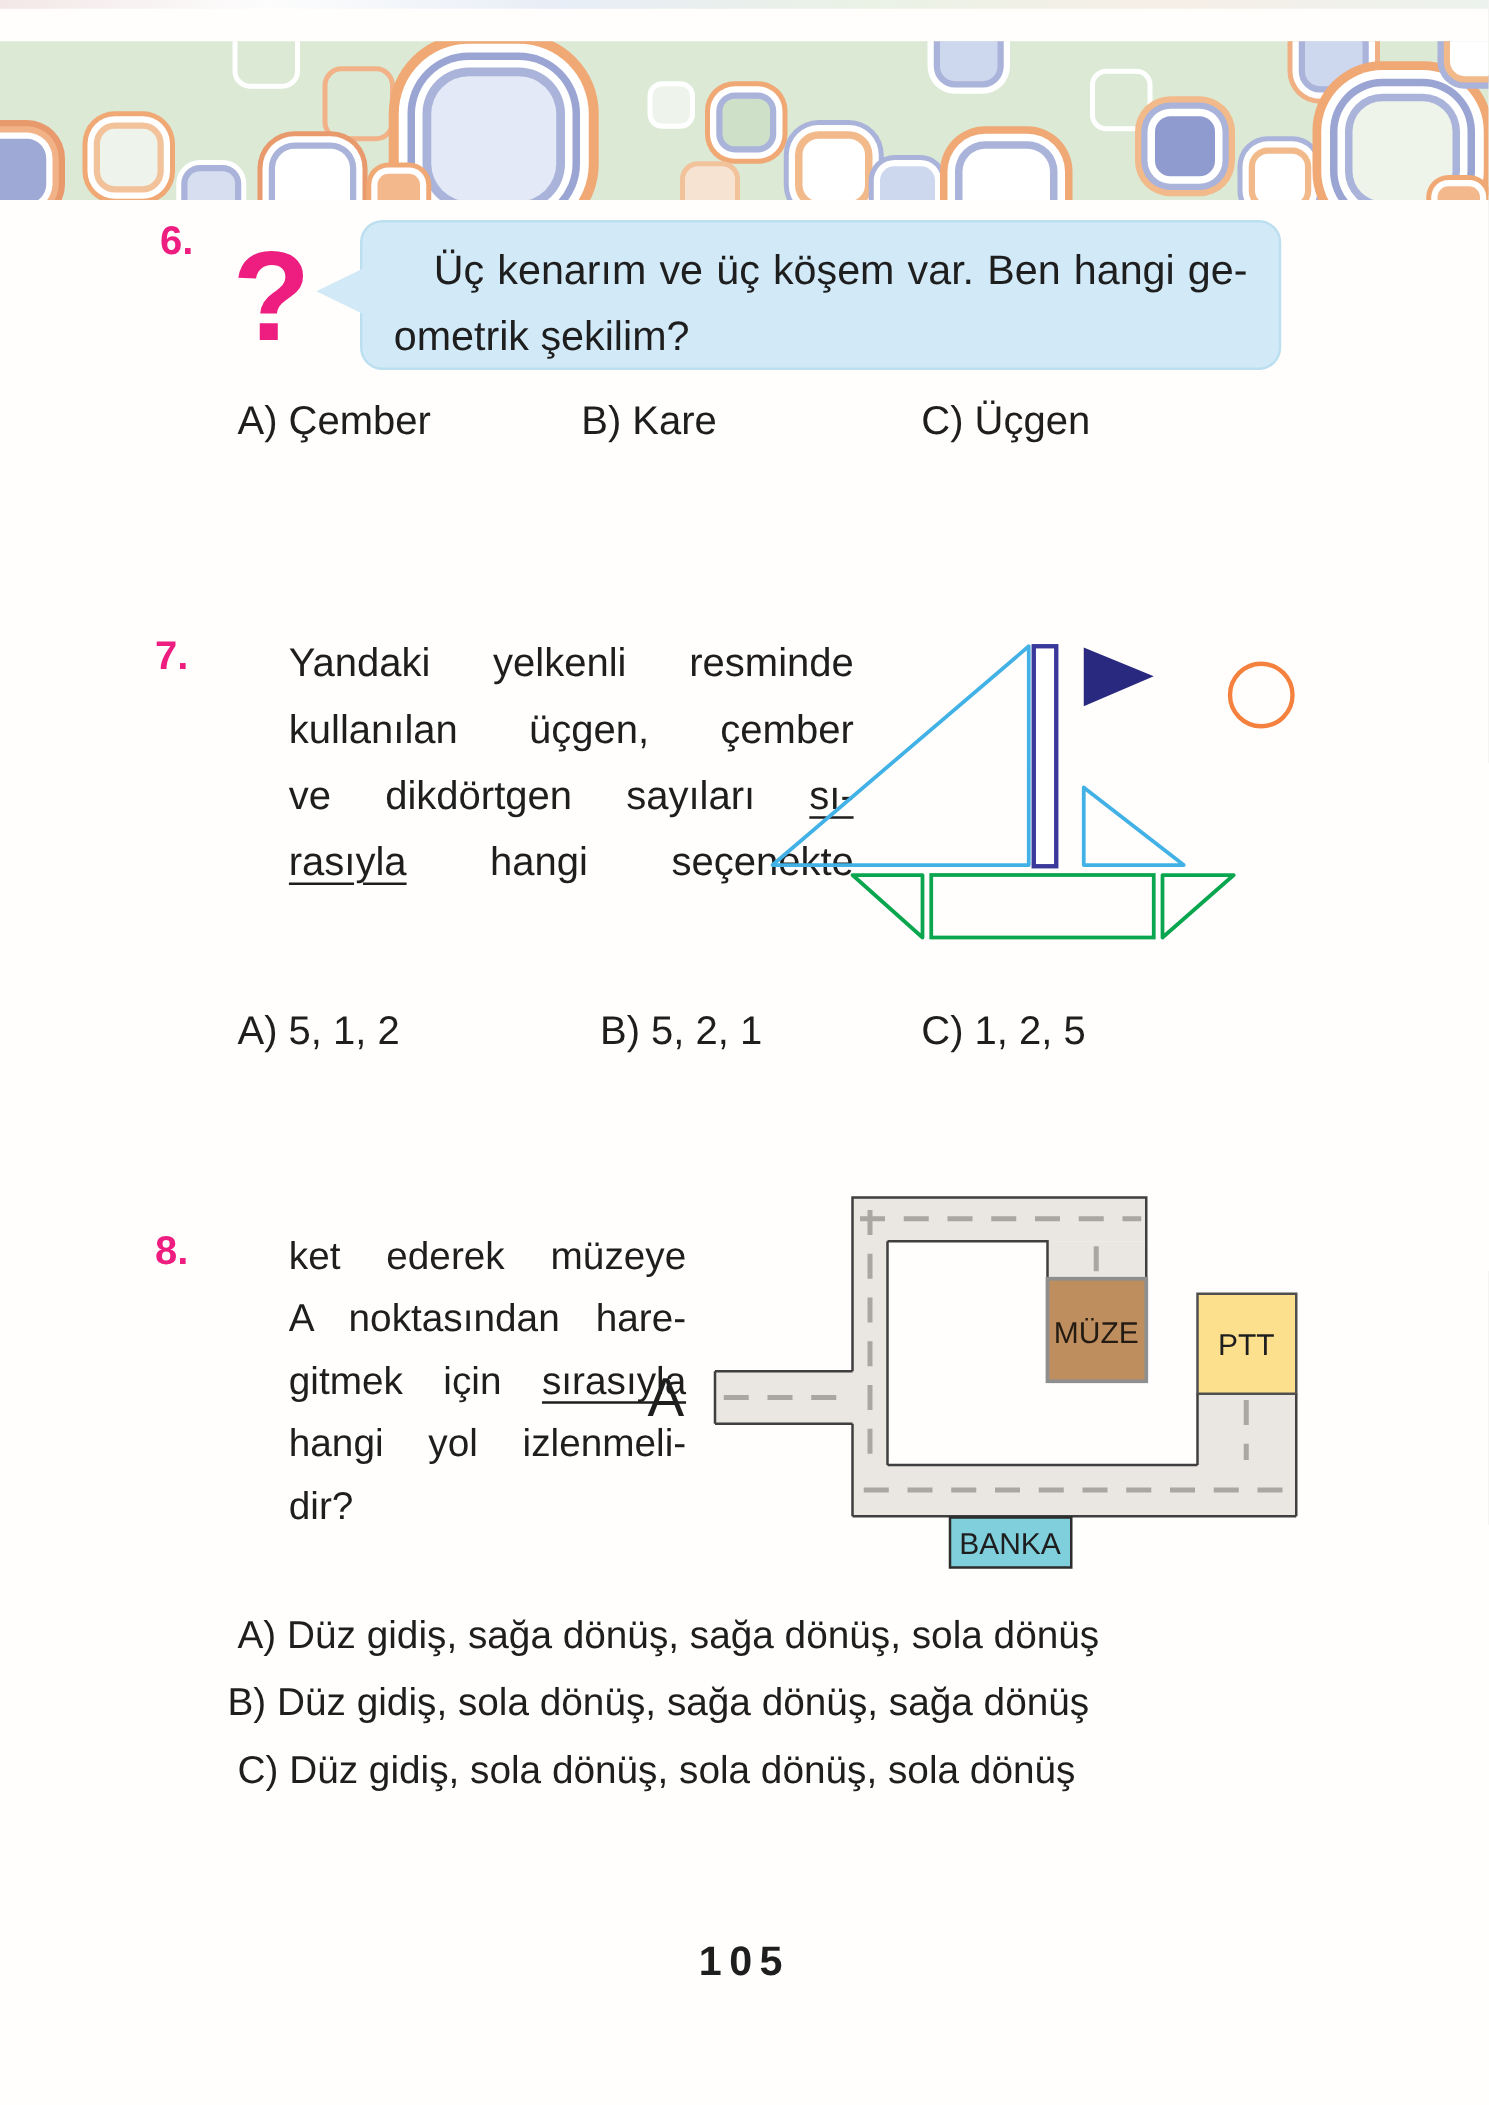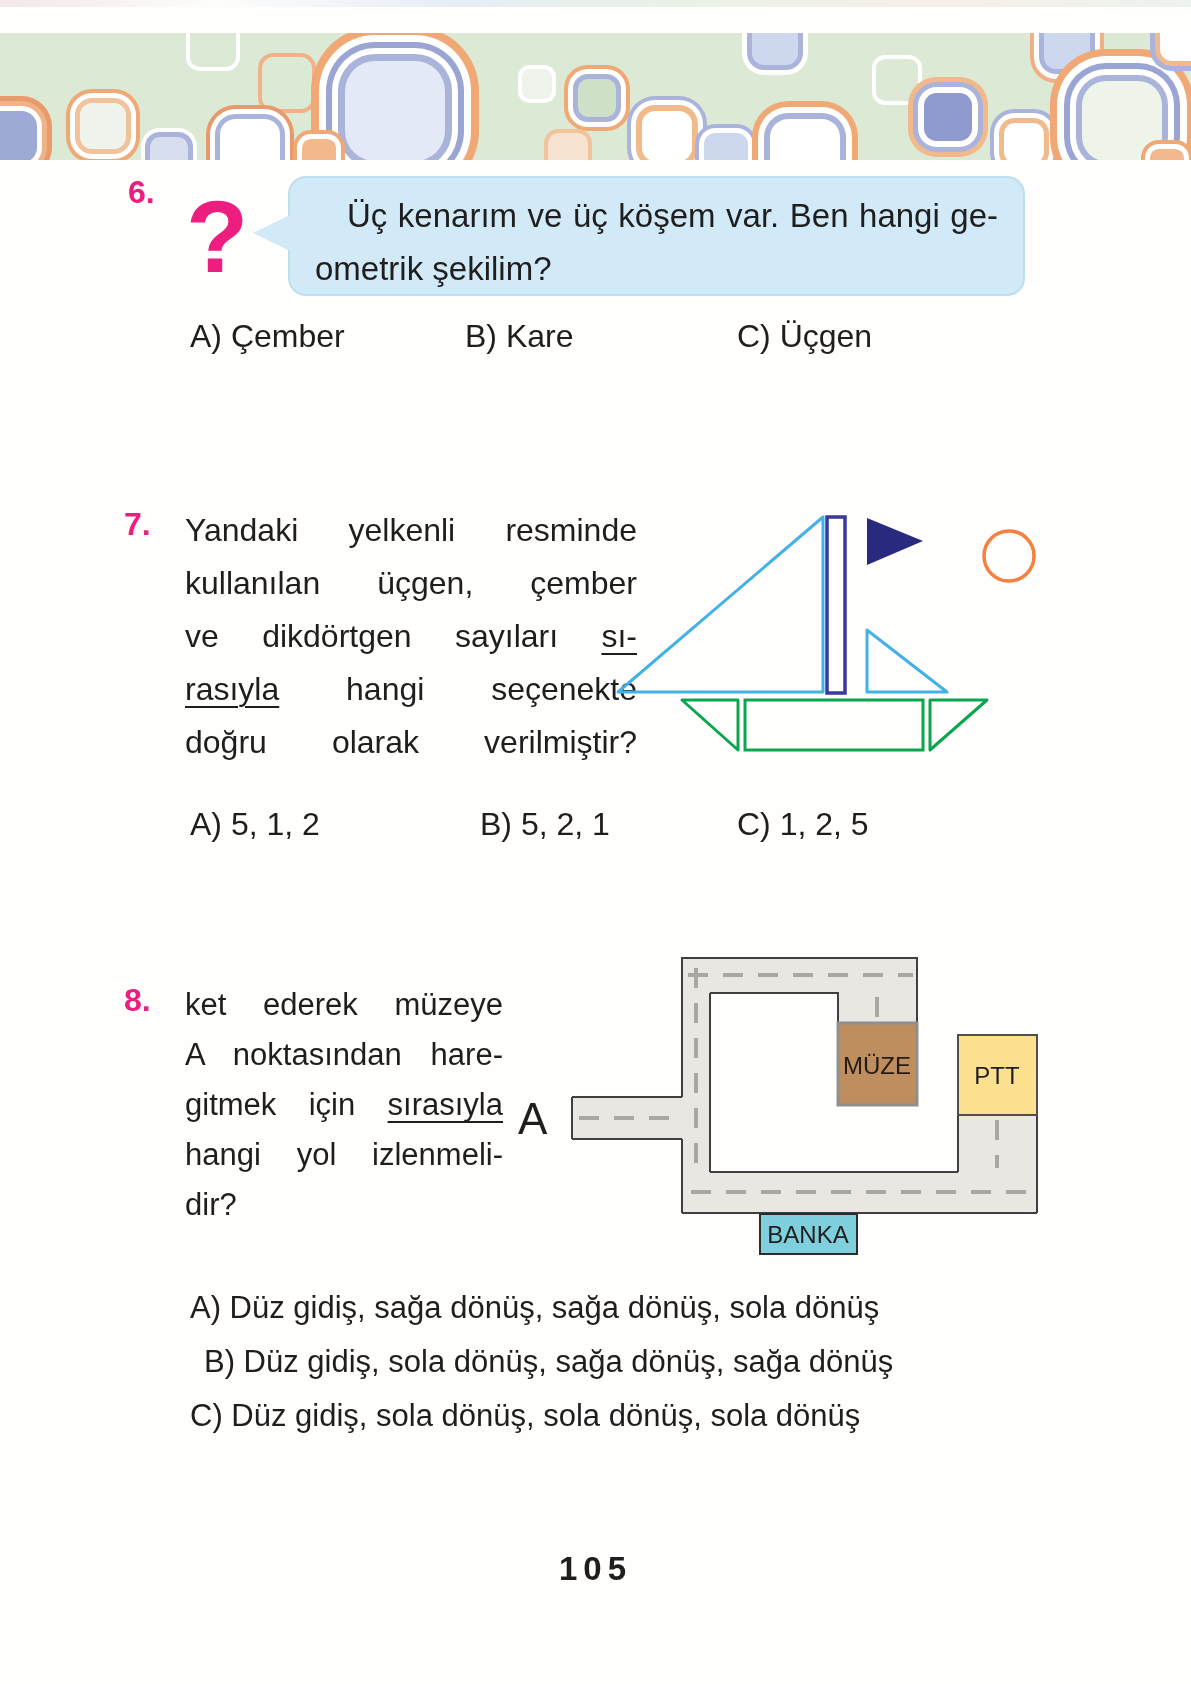--- a/index.html
+++ b/index.html
@@ -21,21 +21,21 @@
   .bubble { left:288px; top:176px; width:737px; height:120px; background:#d2eaf8; border:2px solid #bcdff0; border-radius:18px; box-sizing:border-box; }
   .bubble::before { content:""; position:absolute; left:-37px; top:36px; width:0; height:0;
     border-top:19px solid transparent; border-bottom:19px solid transparent; border-right:39px solid #d2eaf8; }
   .bubble-inner { padding:11px 25px 0 25px; font-size:33px; }
   .bline { line-height:53px; height:53px; overflow:hidden; text-align:justify; }
   .bline.first { text-indent:32px; }
   .bline::after { content:""; display:inline-block; width:100%; height:0; }
   .bline.natural { text-align:left; }
   .bline.natural::after { content:none; }
   
-  .para { font-size:32px; }
+  .para { font-size:32px;margin-left:46px; }
   .jline { line-height:53px; height:53px; overflow:hidden; text-align:justify; }
   .jline::after { content:""; display:inline-block; width:100%; height:0; }
   .nline { line-height:53px; height:53px; }
   .q8para .jline, .q8para .nline { line-height:50px; height:50px; }
   .u { text-decoration:underline; text-underline-offset:6px; text-decoration-thickness:2px; }
   
   .opt { font-size:32px; white-space:nowrap; }
   .q8opt { font-size:31px; white-space:nowrap; }
   .a-label { font-size:44px; }
   .pagenum { left:0; top:1550px; width:1191px; text-align:center; font-size:33px; font-weight:bold; letter-spacing:6px; }
@@ -88,21 +88,20 @@
     <span class="abs opt" style="left:737px;">C) Üçgen</span>
   </div>
 
   <div class="abs qnum" style="left:124px;top:506px;">7.</div>
 
   <div class="abs para" style="left:185px;top:504px;width:452px;">
     <div class="jline"><span>Yandaki yelkenli resminde</span></div>
     <div class="jline"><span>kullanılan üçgen, çember</span></div>
     <div class="jline"><span>ve dikdörtgen sayıları </span><span class="u">sı-</span></div>
     <div class="jline"><span class="u">rasıyla</span><span> hangi seçenekte</span></div>
-    <div class="jline"><span>doğru olarak verilmiştir?</span></div>
   </div>
 
   <svg class="abs" style="left:580px;top:470px;" width="470" height="310" viewBox="0 0 470 310">
     <polygon points="38,222 243,47 243,222" fill="none" stroke="#41b1e6" stroke-width="3" stroke-linejoin="round"></polygon>
     <rect x="247" y="47" width="18" height="176" fill="#ffffff" stroke="#39399b" stroke-width="3.5"></rect>
     <polygon points="287,48 343,71 287,95" fill="#29297f"></polygon>
     <polygon points="287,160 287,222 367,222" fill="none" stroke="#41b1e6" stroke-width="3" stroke-linejoin="round"></polygon>
     <circle cx="429" cy="86" r="25" fill="none" stroke="#f5813e" stroke-width="3.5"></circle>
     <polygon points="102,230 158,230 158,280" fill="none" stroke="#0aa64f" stroke-width="3" stroke-linejoin="round"></polygon>
     <rect x="165" y="230" width="178" height="50" fill="none" stroke="#0aa64f" stroke-width="3"></rect>
@@ -161,18 +160,18 @@
 
     <rect x="273" y="73" width="79" height="82" fill="#bf8e5f" stroke="#8f8f8f" stroke-width="3"></rect>
     <text x="312" y="124" text-anchor="middle" font-size="24" fill="#241c12">MÜZE</text>
     <rect x="393" y="85" width="79" height="80" fill="#fce08e" stroke="#4f4f4f" stroke-width="2"></rect>
     <text x="432" y="134" text-anchor="middle" font-size="24" fill="#1e1e1e">PTT</text>
     <rect x="195" y="264" width="97" height="40" fill="#7fd0dc" stroke="#2c2c2c" stroke-width="2"></rect>
     <text x="243" y="293" text-anchor="middle" font-size="24" fill="#1e1e1e">BANKA</text>
   </svg>
 
   <div class="abs q8opt" style="left:190px;top:1290px;">A) Düz gidiş, sağa dönüş, sağa dönüş, sola dönüş</div>
-  <div class="abs q8opt" style="left:204px;top:1344px;">B) Düz gidiş, sola dönüş, sağa dönüş, sağa dönüş</div>
+  <div class="abs q8opt" style="left:182px;top:1344px;">B) Düz gidiş, sola dönüş, sağa dönüş, sağa dönüş</div>
   <div class="abs q8opt" style="left:190px;top:1398px;">C) Düz gidiş, sola dönüş, sola dönüş, sola dönüş</div>
 
   <div class="abs pagenum">105</div>
 
 </div>
 
 </body></html>

